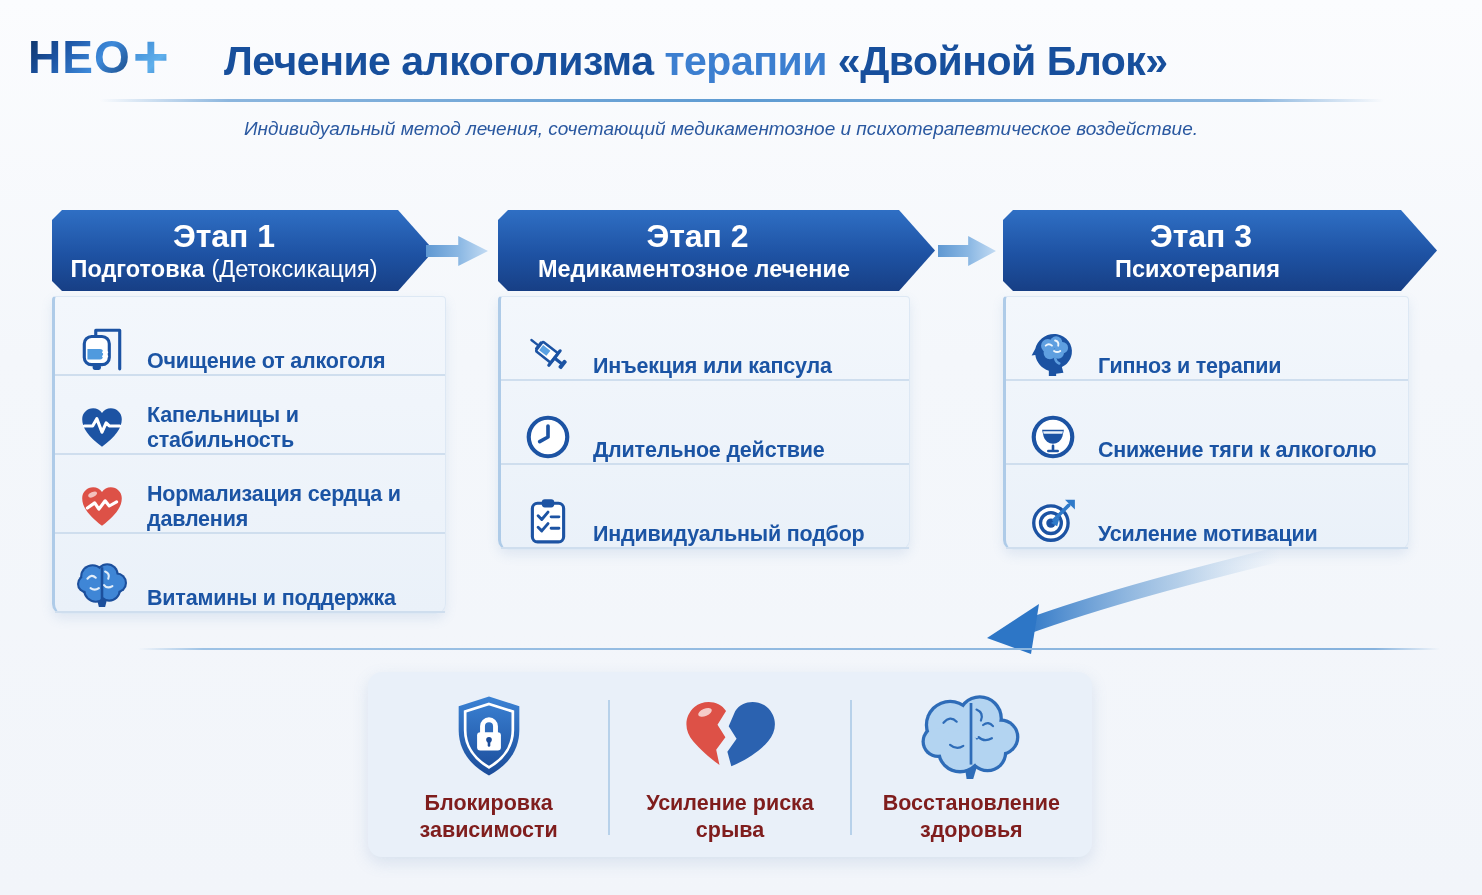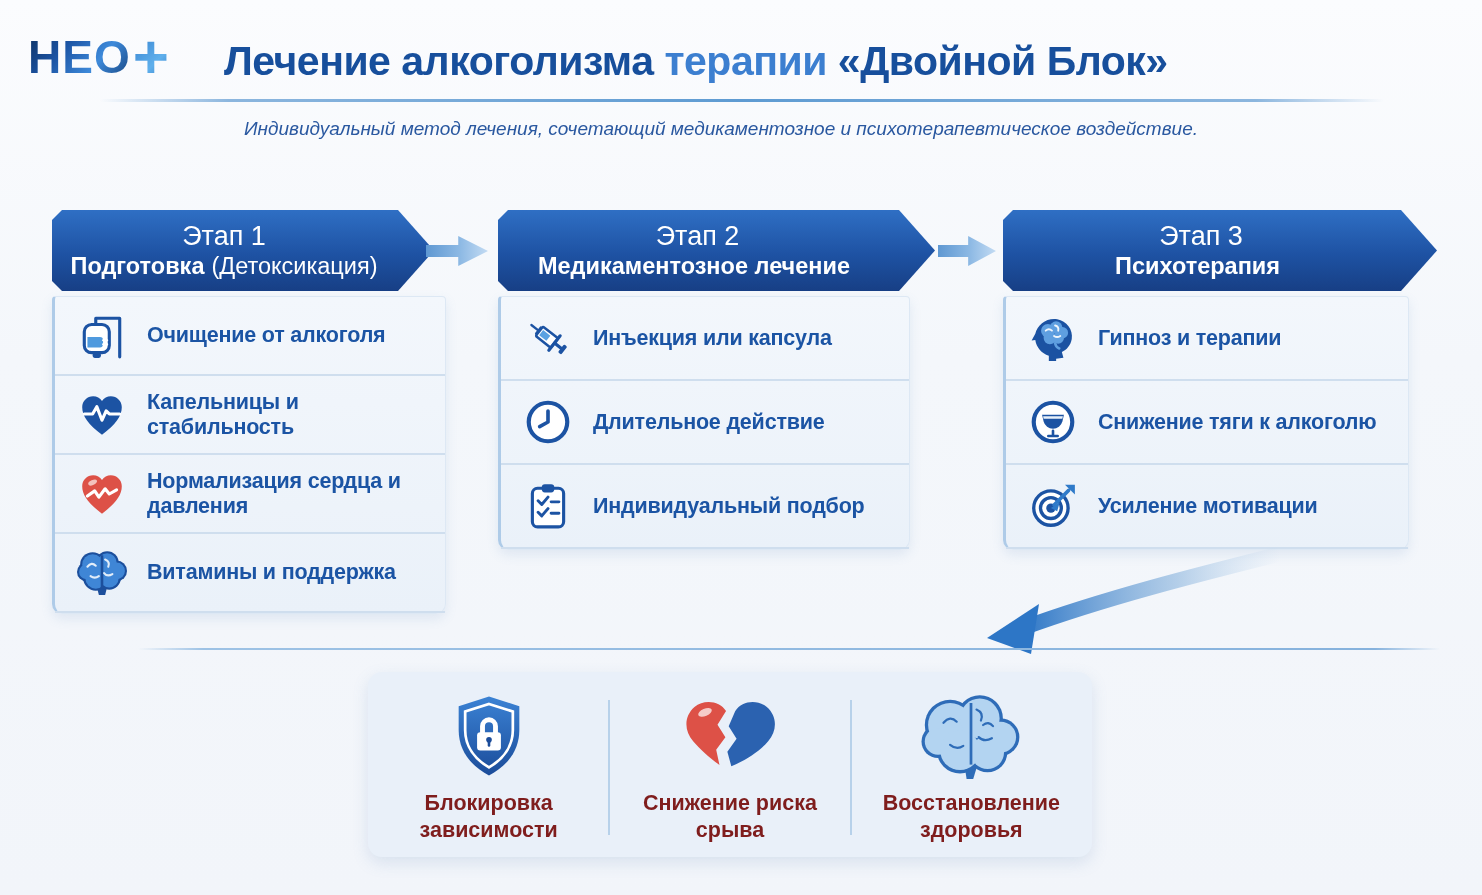--- a/index.html
+++ b/index.html
@@ -36,21 +36,21 @@
     position:absolute; top:210px; height:81px; color:#fff;
     display:flex; flex-direction:column; justify-content:center; align-items:center;
     padding-right:38px; text-align:center;
     background:linear-gradient(180deg,#2f6fc4 0%,#1e52a3 55%,#173f85 100%);
     clip-path:polygon(0 10px,10px 0,calc(100% - 36px) 0,100% 50%,calc(100% - 36px) 100%,10px 100%,0 calc(100% - 10px));
     filter:drop-shadow(0 3px 4px rgba(20,60,120,.28));
   }
   .banner-1{ left:52px;  width:382px; }
   .banner-2{ left:498px; width:437px; }
   .banner-3{ left:1003px;width:434px; }
-  .stage-step{ font-size:27px; font-weight:400; line-height:1.15; }
+  .stage-step{ font-size:32px; font-weight:700; line-height:1.15; }
   .stage-name{ font-size:23.5px; font-weight:700; line-height:1.2; }
   .stage-name .suffix{ font-weight:400; margin-left:7px; }
   
   .flow-arrow{
     position:absolute; top:233px; height:36px;
     background:linear-gradient(90deg,#5f98d2 0%,#8db9e4 55%,#c3dbf3 100%);
     clip-path:polygon(0 33%,52% 33%,52% 8%,100% 50%,52% 92%,52% 67%,0 67%);
   }
   .flow-arrow-1{ left:426px; width:62px; }
   .flow-arrow-2{ left:938px; width:58px; }
@@ -59,21 +59,21 @@
     position:absolute; top:296px;
     background:linear-gradient(180deg,#f3f7fc 0%,#eaf1f9 100%);
     border:1px solid #dde8f4; border-left:3px solid #aecbe8;
     border-radius:4px 4px 10px 10px;
     box-shadow:0 5px 12px rgba(100,140,190,.14);
   }
   .panel-1{ left:52px;  width:394px; }
   .panel-2{ left:498px; width:412px; }
   .panel-3{ left:1003px;width:406px; }
   .stage-row{
-    display:flex; align-items:center; gap:19px; padding:0 14px 0 21px;
+    display:flex; align-items:flex-end; gap:19px; padding:0 14px 0 21px;
     border-bottom:2px solid #cfdeee;
   }
   .panel-1 .stage-row{ height:79px; }
   .panel-2 .stage-row,.panel-3 .stage-row{ height:84px; }
   .row-icon{ flex:none; width:52px; height:52px; display:flex; align-items:center; justify-content:center; }
   .row-icon svg{ width:50px; height:50px; }
   .row-label{ font-size:21.5px; font-weight:600; color:#1b54a4; letter-spacing:-0.2px; }
   
   .curve-arrow{ position:absolute; left:985px; top:548px; width:300px; height:110px; }
   
@@ -316,21 +316,21 @@
     </div>
     <div class="result-col">
       <span class="result-icon">
         <svg viewBox="0 0 76 58" width="100" height="80">
           <path d="M35 10 C30 2 18 1 11 7 C3 14 3 25 10 33 C15 39 23 46 30 51 L27.5 39.5 L34.5 30 L28.5 20.5 Z" fill="#dd5147"></path>
           <ellipse cx="19" cy="11" rx="5.5" ry="2.8" transform="rotate(-23 19 11)" fill="rgba(255,255,255,.7)"></ellipse>
           <path d="M42 10 C47 2 59 1 66 7 C74 14 74 25 67 33 C61 40 51 47 39 52 L36 41 L43 31 L37 21.5 Z" fill="#2b62b0"></path>
         </svg>
       </span>
       <div class="result-label">
-        <span>Снижение риска</span>
+        <span>Усиление риска</span>
         <span>срыва</span>
       </div>
     </div>
     <div class="result-col">
       <span class="result-icon">
         <svg viewBox="0 0 94 80" width="104" height="88">
           <g fill="#2e6cb8">
               <circle cx="28" cy="30" r="23"></circle>
               <circle cx="55" cy="24" r="21"></circle>
               <circle cx="74" cy="41" r="17"></circle>

